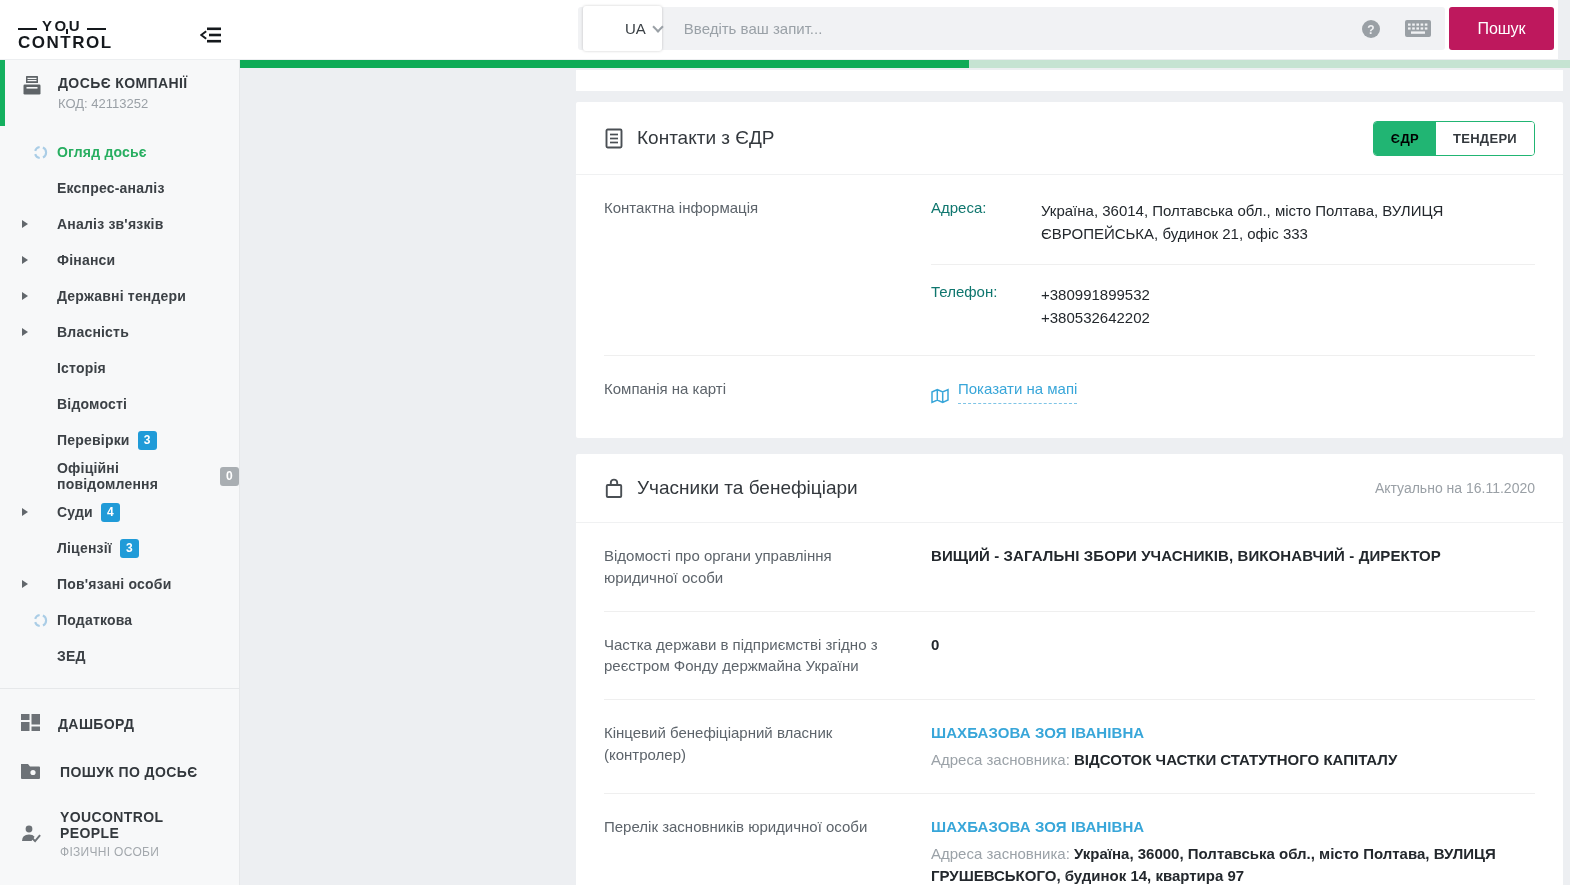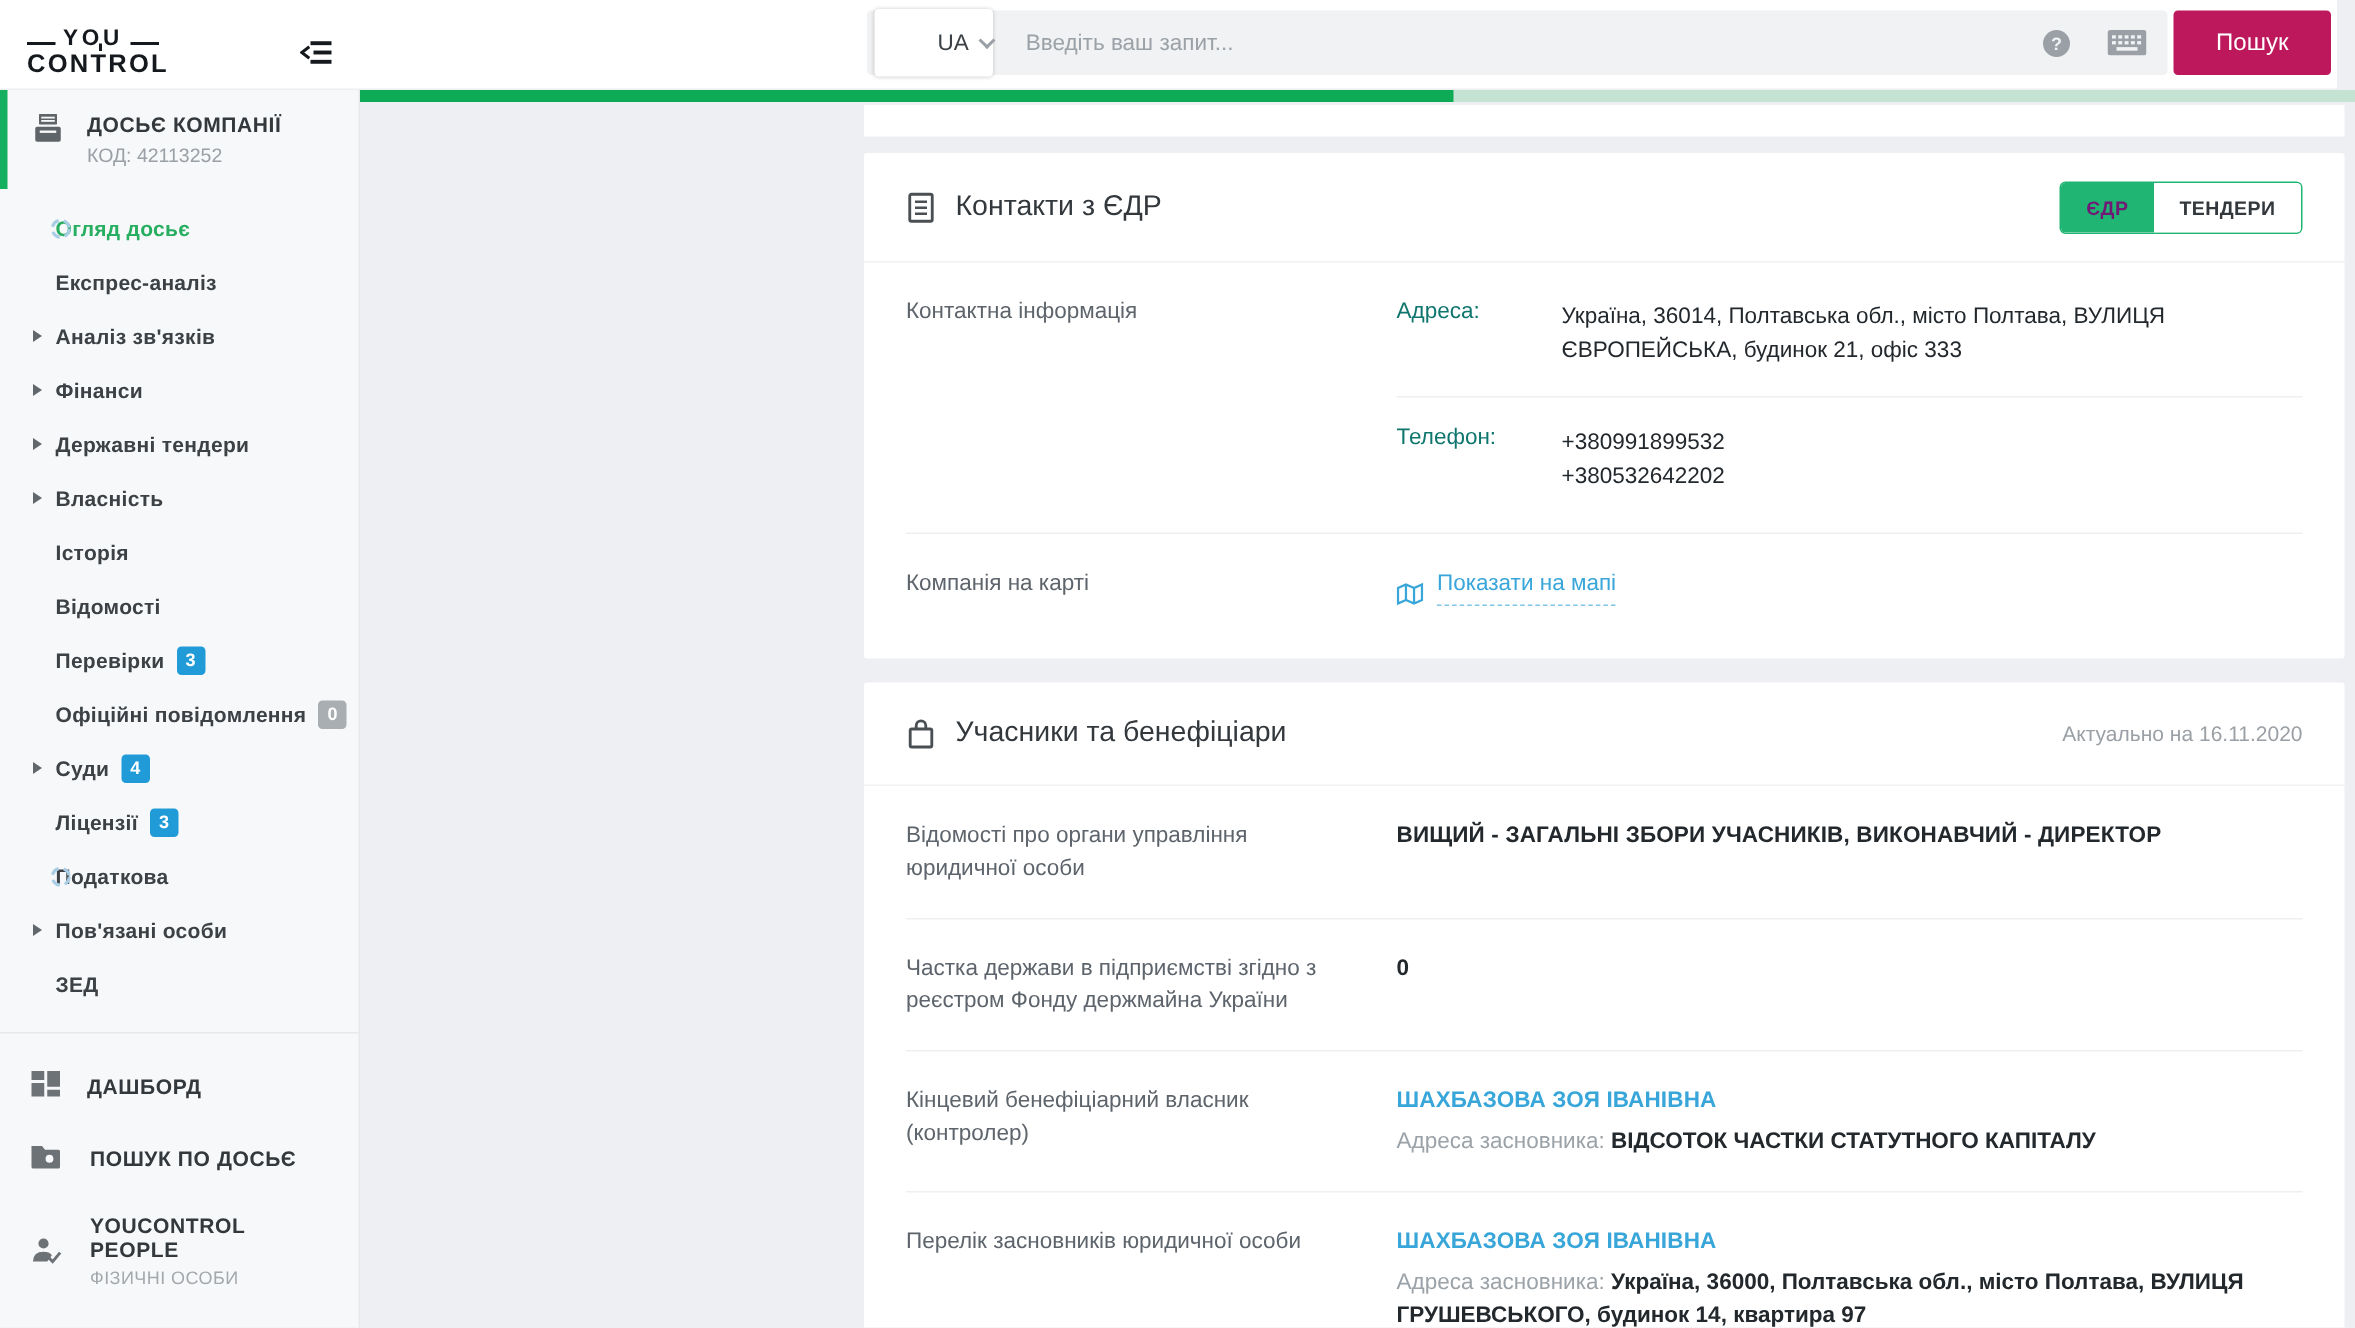--- a/index.html
+++ b/index.html
@@ -41,21 +41,21 @@
   .progress { position:absolute; top:60px; left:240px; right:0; height:8px; background:#c5e3d2; z-index:25; }
   .progress-fill { height:100%; background:#0eab56; }
 
   
   .sidebar { position:absolute; top:60px; left:0; bottom:0; width:240px; background:#f7f8f9;
     border-right:1px solid #e6e8ea; z-index:20; }
   .side-section { border-left:5px solid #14b05f; padding:15px 14px 15px 16px; display:flex; gap:15px; cursor:pointer; }
   .side-section-title { font-size:14px; font-weight:700; color:#33383d; letter-spacing:.4px; }
   .side-section-sub { font-size:13px; color:#9aa0a6; margin-top:5px; }
   .nav { padding:8px 0 6px 0; }
-  .nav-item { position:relative; height:36px; display:flex; align-items:center; padding-left:37px;
+  .nav-item { position:relative; height:36px; display:flex; align-items:center; padding-left:57px;
     font-size:14px; font-weight:600; color:#3c4146; cursor:pointer; letter-spacing:.2px; }
   .nav-item.active .nav-label { color:#27ae60; }
   .tri { position:absolute; left:22px; width:0; height:0; border-left:6px solid #62676c;
     border-top:4.5px solid transparent; border-bottom:4.5px solid transparent; }
   .sync { position:absolute; left:33px; display:flex; }
   .badge { margin-left:8px; min-width:19px; height:19px; border-radius:3px; background:#209bd8; color:#fff;
     font-size:12px; font-weight:700; display:inline-flex; align-items:center; justify-content:center; padding:0 4px; }
   .badge.gray { background:#a9aeb2; }
   .side-bottom { border-top:1px solid #e6e8ea; margin-top:8px; padding:10px 0; }
   .sb-item { display:flex; align-items:center; gap:17px; padding:14px 20px; cursor:pointer; }
@@ -70,21 +70,21 @@
   .card1 { margin-top:11px; }
   .card2 { margin-top:16px; min-height:470px; }
   .card-head { display:flex; align-items:center; height:72px; padding:0 28px; }
   .card-title { font-size:19px; font-weight:400; color:#33383d; margin-left:13px; }
   .head-right { margin-left:auto; display:flex; align-items:center; }
   .hr-full { border:0; border-top:1px solid #f0f1f2; }
   .hr-inset { border:0; border-top:1px solid #efefef; margin:0 28px; }
 
   .toggle { display:flex; border:1px solid #21b573; border-radius:4px; overflow:hidden; }
   .toggle-btn { font-size:13px; font-weight:700; padding:9px 17px; letter-spacing:.3px; cursor:pointer; }
-  .toggle-btn.on { background:#21b573; color:#701a75; }
+  .toggle-btn.on { background:#21b573; color:#000000; }
   .toggle-btn.off { background:#fff; color:#33383d; }
 
   .row { display:flex; padding:22px 28px; }
   .row-label { width:300px; flex-shrink:0; margin-right:27px; font-size:15px; color:#5d646b; line-height:1.45; }
   .row-value { flex:1; font-size:15px; color:#23282d; line-height:1.5; }
   .subtable { flex:1; }
   .subrow { display:flex; padding:2px 0 18px 0; }
   .subrow + .subrow { border-top:1px solid #efefef; padding-top:18px; padding-bottom:4px; }
   .sublabel { width:110px; flex-shrink:0; font-size:15px; color:#0f766e; }
   .subvalue { flex:1; font-size:15px; color:#23282d; font-weight:500; line-height:1.55; }
@@ -224,30 +224,30 @@
     <div class="nav-item">
       <span class="tri"></span>
       <span class="nav-label">Суди</span>
       <span class="badge">4</span>
     </div>
     <div class="nav-item">
       <span class="nav-label">Ліцензії</span>
       <span class="badge">3</span>
     </div>
     <div class="nav-item">
+      <span class="tri"></span>
+      <span class="nav-label">Пов'язані особи</span>
+    </div>
+    <div class="nav-item">
       <span class="sync">
         <svg width="15" height="15" viewBox="0 0 15 15">
             <circle cx="7.5" cy="7.5" r="5.6" fill="none" stroke="#aacde6" stroke-width="2.1" stroke-dasharray="6 3.4"></circle>
           </svg>
       </span>
       <span class="nav-label">Податкова</span>
-    </div>
-    <div class="nav-item">
-      <span class="tri"></span>
-      <span class="nav-label">Пов'язані особи</span>
     </div>
     <div class="nav-item">
       <span class="nav-label">ЗЕД</span>
     </div>
   </div>
 
   <div class="side-bottom">
     <div class="sb-item">
       <span>
         <svg width="21" height="21" viewBox="0 0 21 21" fill="#6d7277">

